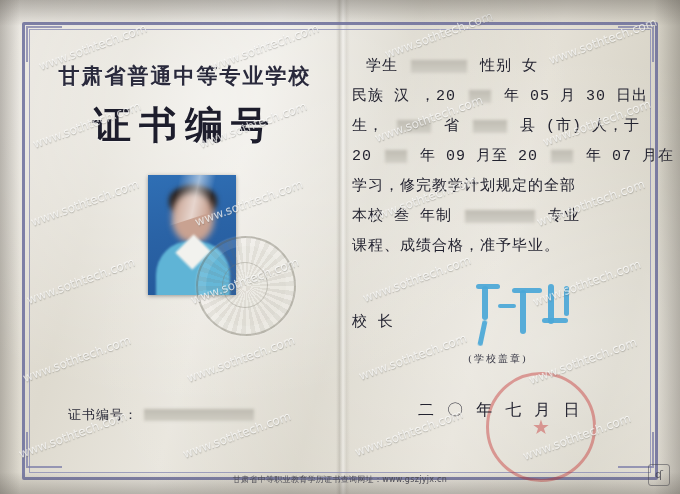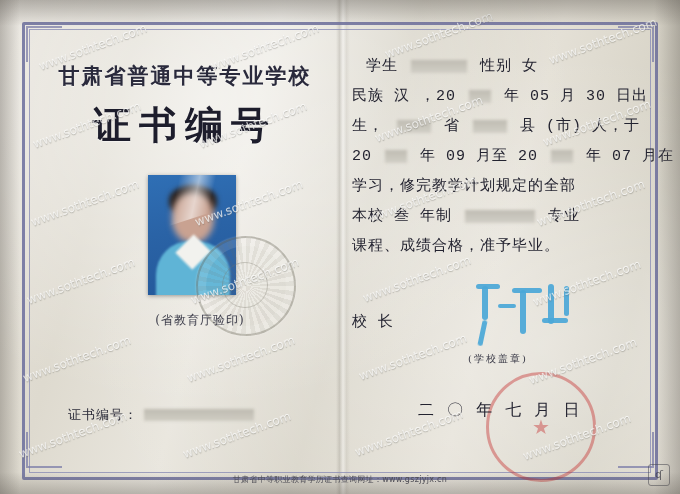--- a/index.html
+++ b/index.html
@@ -344,21 +344,20 @@
 
   <div class="photo-box">
     <div class="photo-hair"></div>
     <div class="photo-face"></div>
     <div class="photo-body"></div>
     <div class="photo-collar"></div>
     <div class="photo-glare"></div>
   </div>
 
   <div class="seal-emboss"></div>
-  <div class="seal-caption">(省教育厅验印)</div>
 
   <div class="cert-no-row">
     <span>证书编号：</span>
     <span class="cert-no-line"></span>
   </div>
 
   <div class="right-block">
     <div class="tline indent">
       <span>学生</span>
       <span class="redact r-name"></span>

